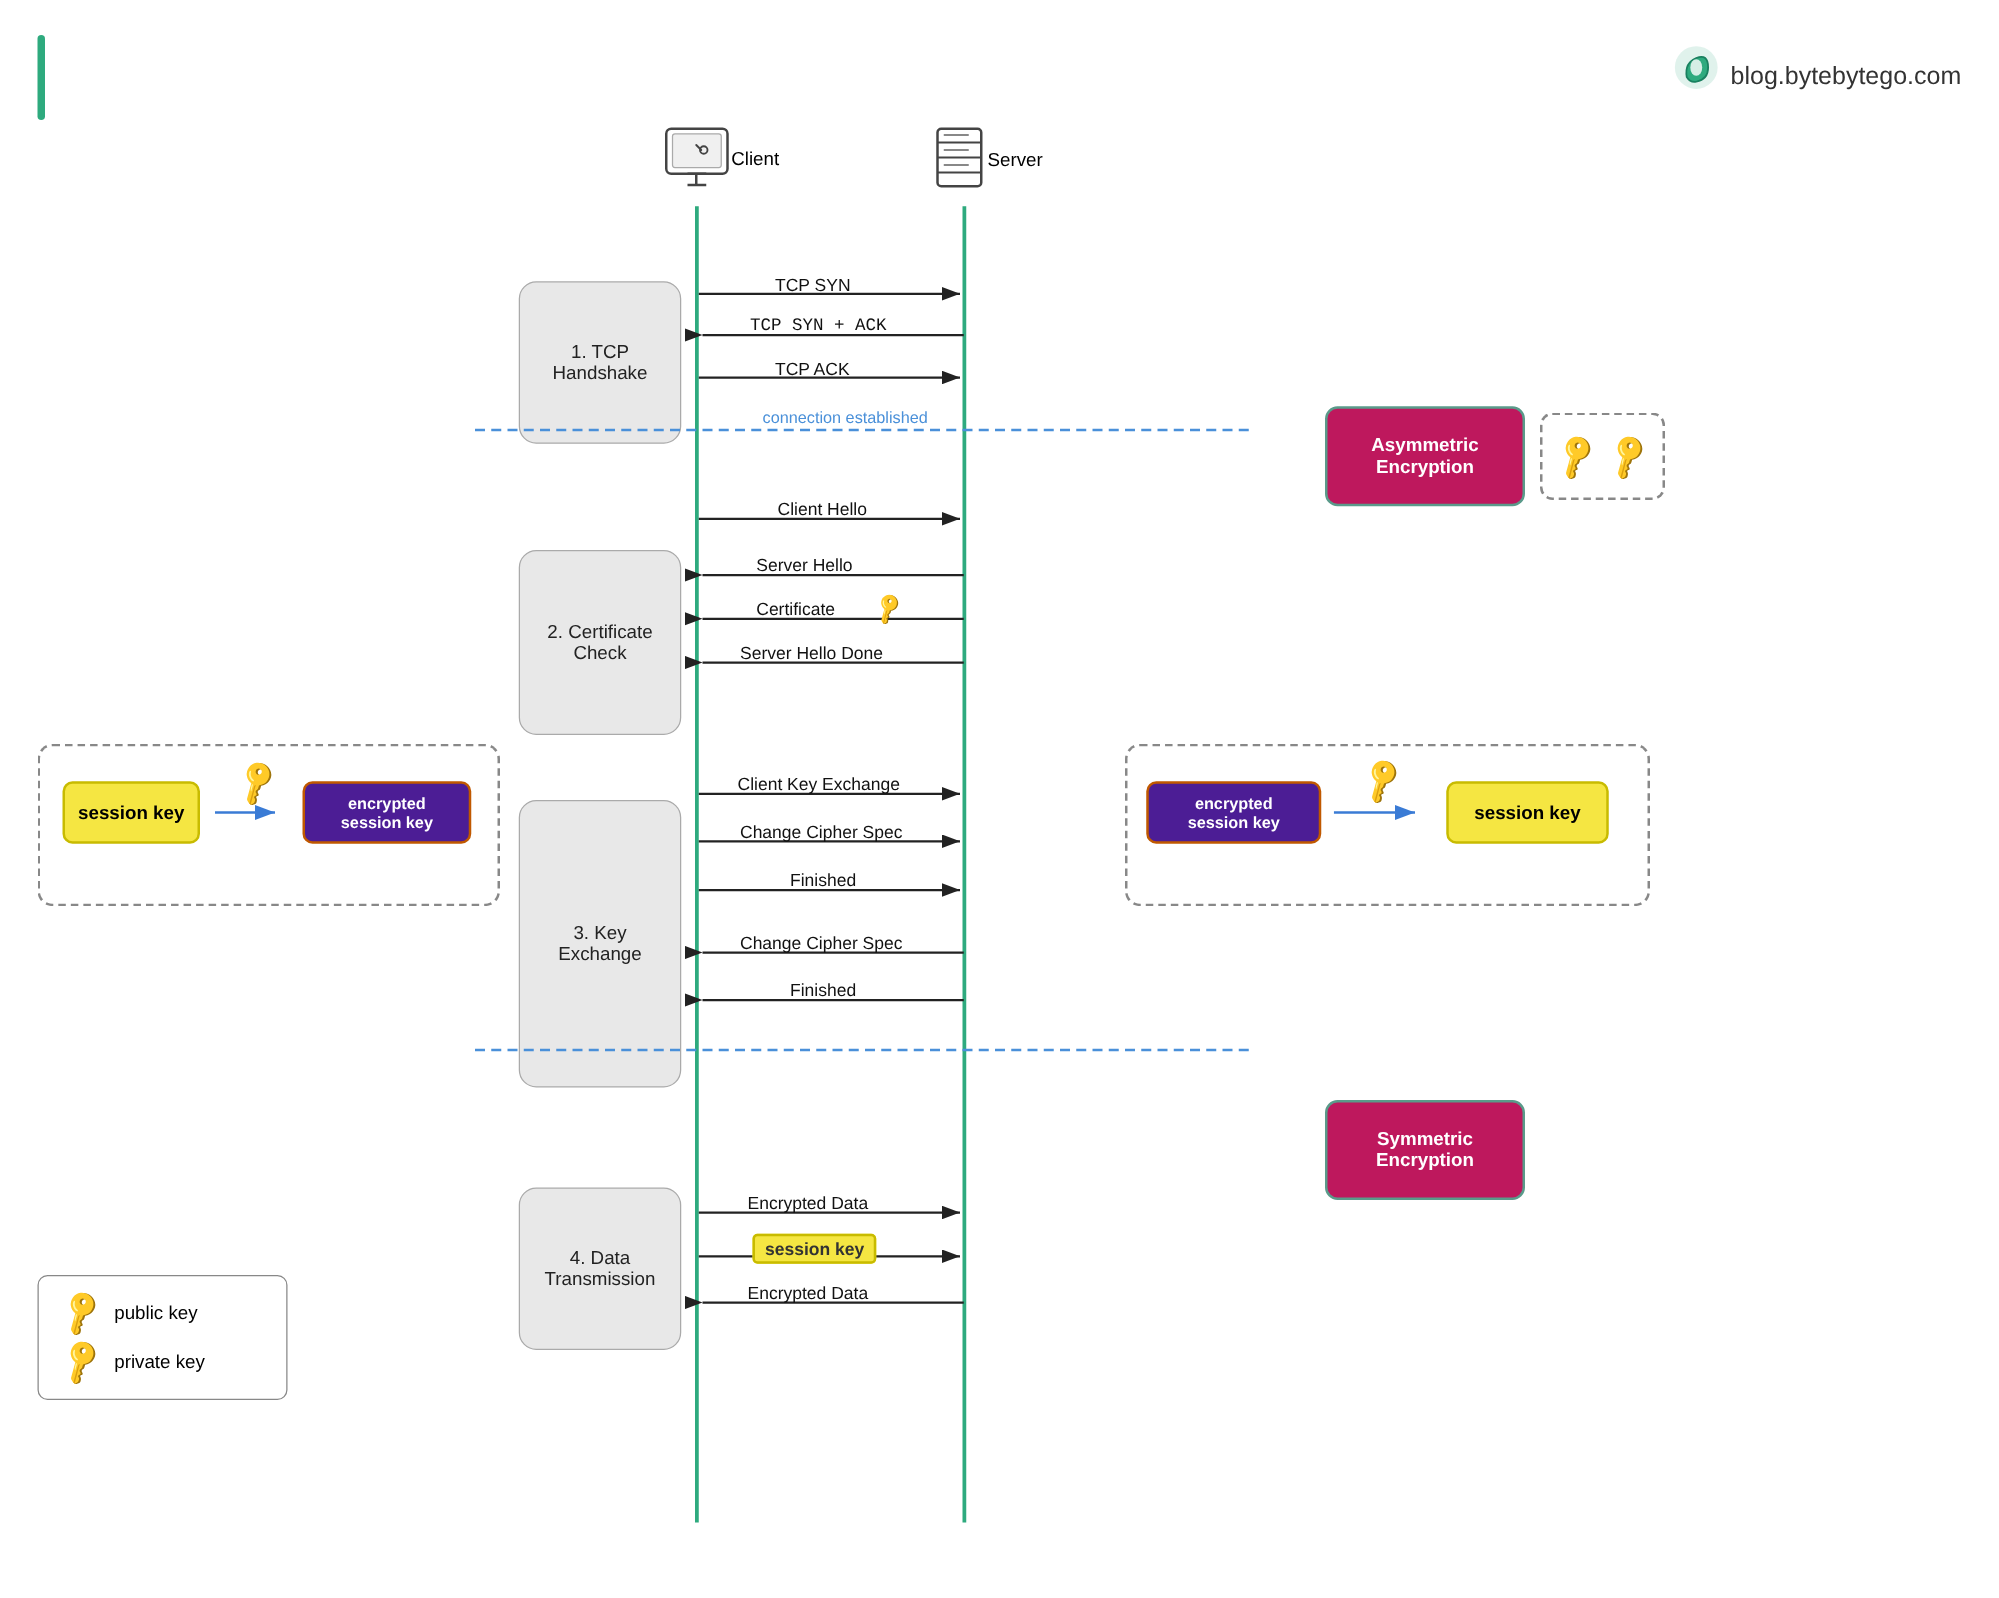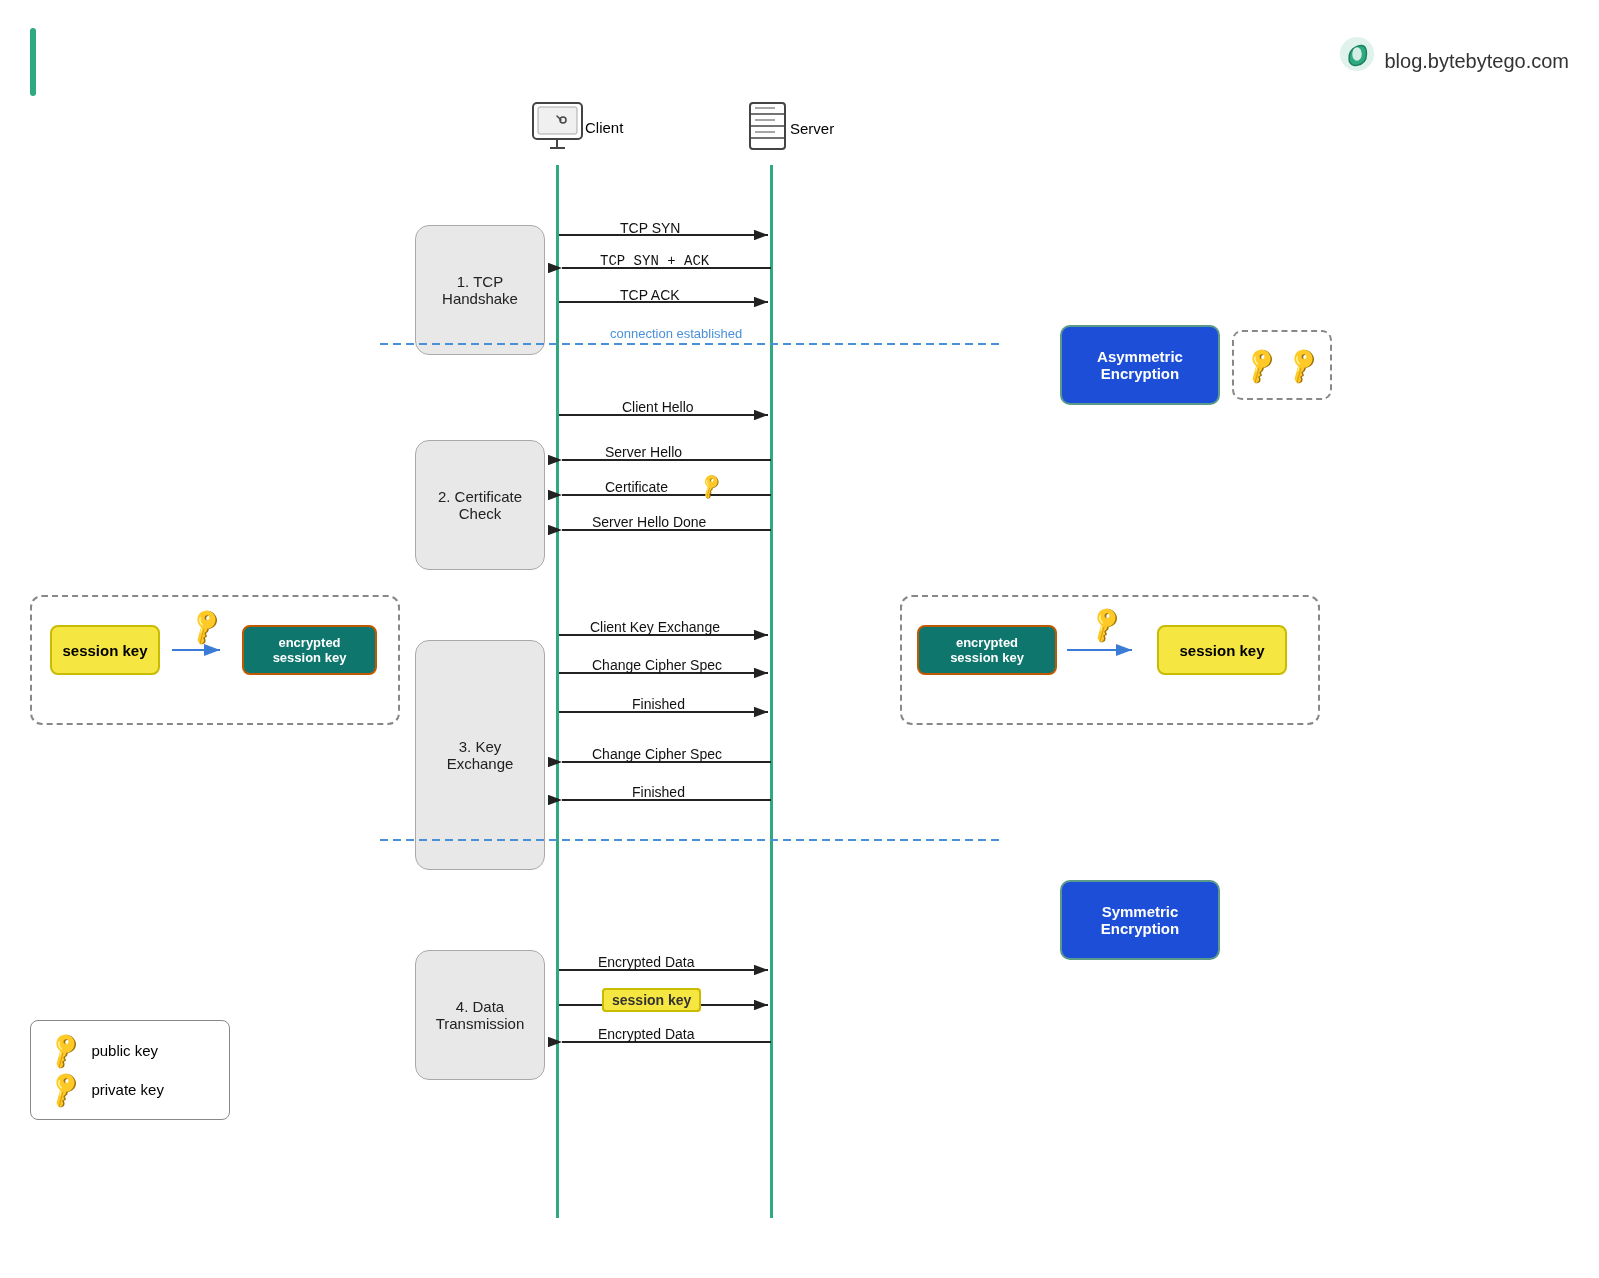--- a/index.html
+++ b/index.html
@@ -95,21 +95,21 @@
     .msg-label {
       position: absolute;
       font-size: 14px;
       color: #111;
       white-space: nowrap;
     }
 
     
     .enc-box {
       position: absolute;
-      background: #1d4ed8;
+      background: #be185d;
       border: 2px solid #5a9a8a;
       border-radius: 10px;
       display: flex;
       align-items: center;
       justify-content: center;
       text-align: center;
       font-size: 15px;
       font-weight: 600;
       color: #fff;
       padding: 12px;
@@ -132,21 +132,21 @@
       border-radius: 8px;
       font-size: 15px;
       font-weight: 700;
       text-align: center;
     }
     .session-key-box {
       background: #f5e642;
       border: 2px solid #c8bb00;
     }
     .enc-session-key-box {
-      background: #0f766e;
+      background: #4c1d95;
       color: #fff;
       border: 2px solid #c05800;
     }
 
     
     .legend-box {
       position: absolute;
       border: 1.5px solid #888;
       border-radius: 8px;
       padding: 14px 18px;
@@ -225,21 +225,21 @@
 </div>
 
 <div class="lane-line" style="left:556px;"></div>
 
 <div class="lane-line" style="left:770px;"></div>
 
 <div class="step-box" style="left:415px;top:215px;width:130px;height:130px;">
   <span style="white-space:pre-line;">1. TCP
 Handshake</span>
 </div>
-<div class="step-box" style="left:415px;top:430px;width:130px;height:130px;">
+<div class="step-box" style="left:415px;top:430px;width:130px;height:148px;">
   <span style="white-space:pre-line;">2. Certificate
 Check</span>
 </div>
 <div class="step-box" style="left:415px;top:630px;width:130px;height:230px;">
   <span style="white-space:pre-line;">3. Key
 Exchange</span>
 </div>
 <div class="step-box" style="left:415px;top:940px;width:130px;height:130px;">
   <span style="white-space:pre-line;">4. Data
 Transmission</span>

